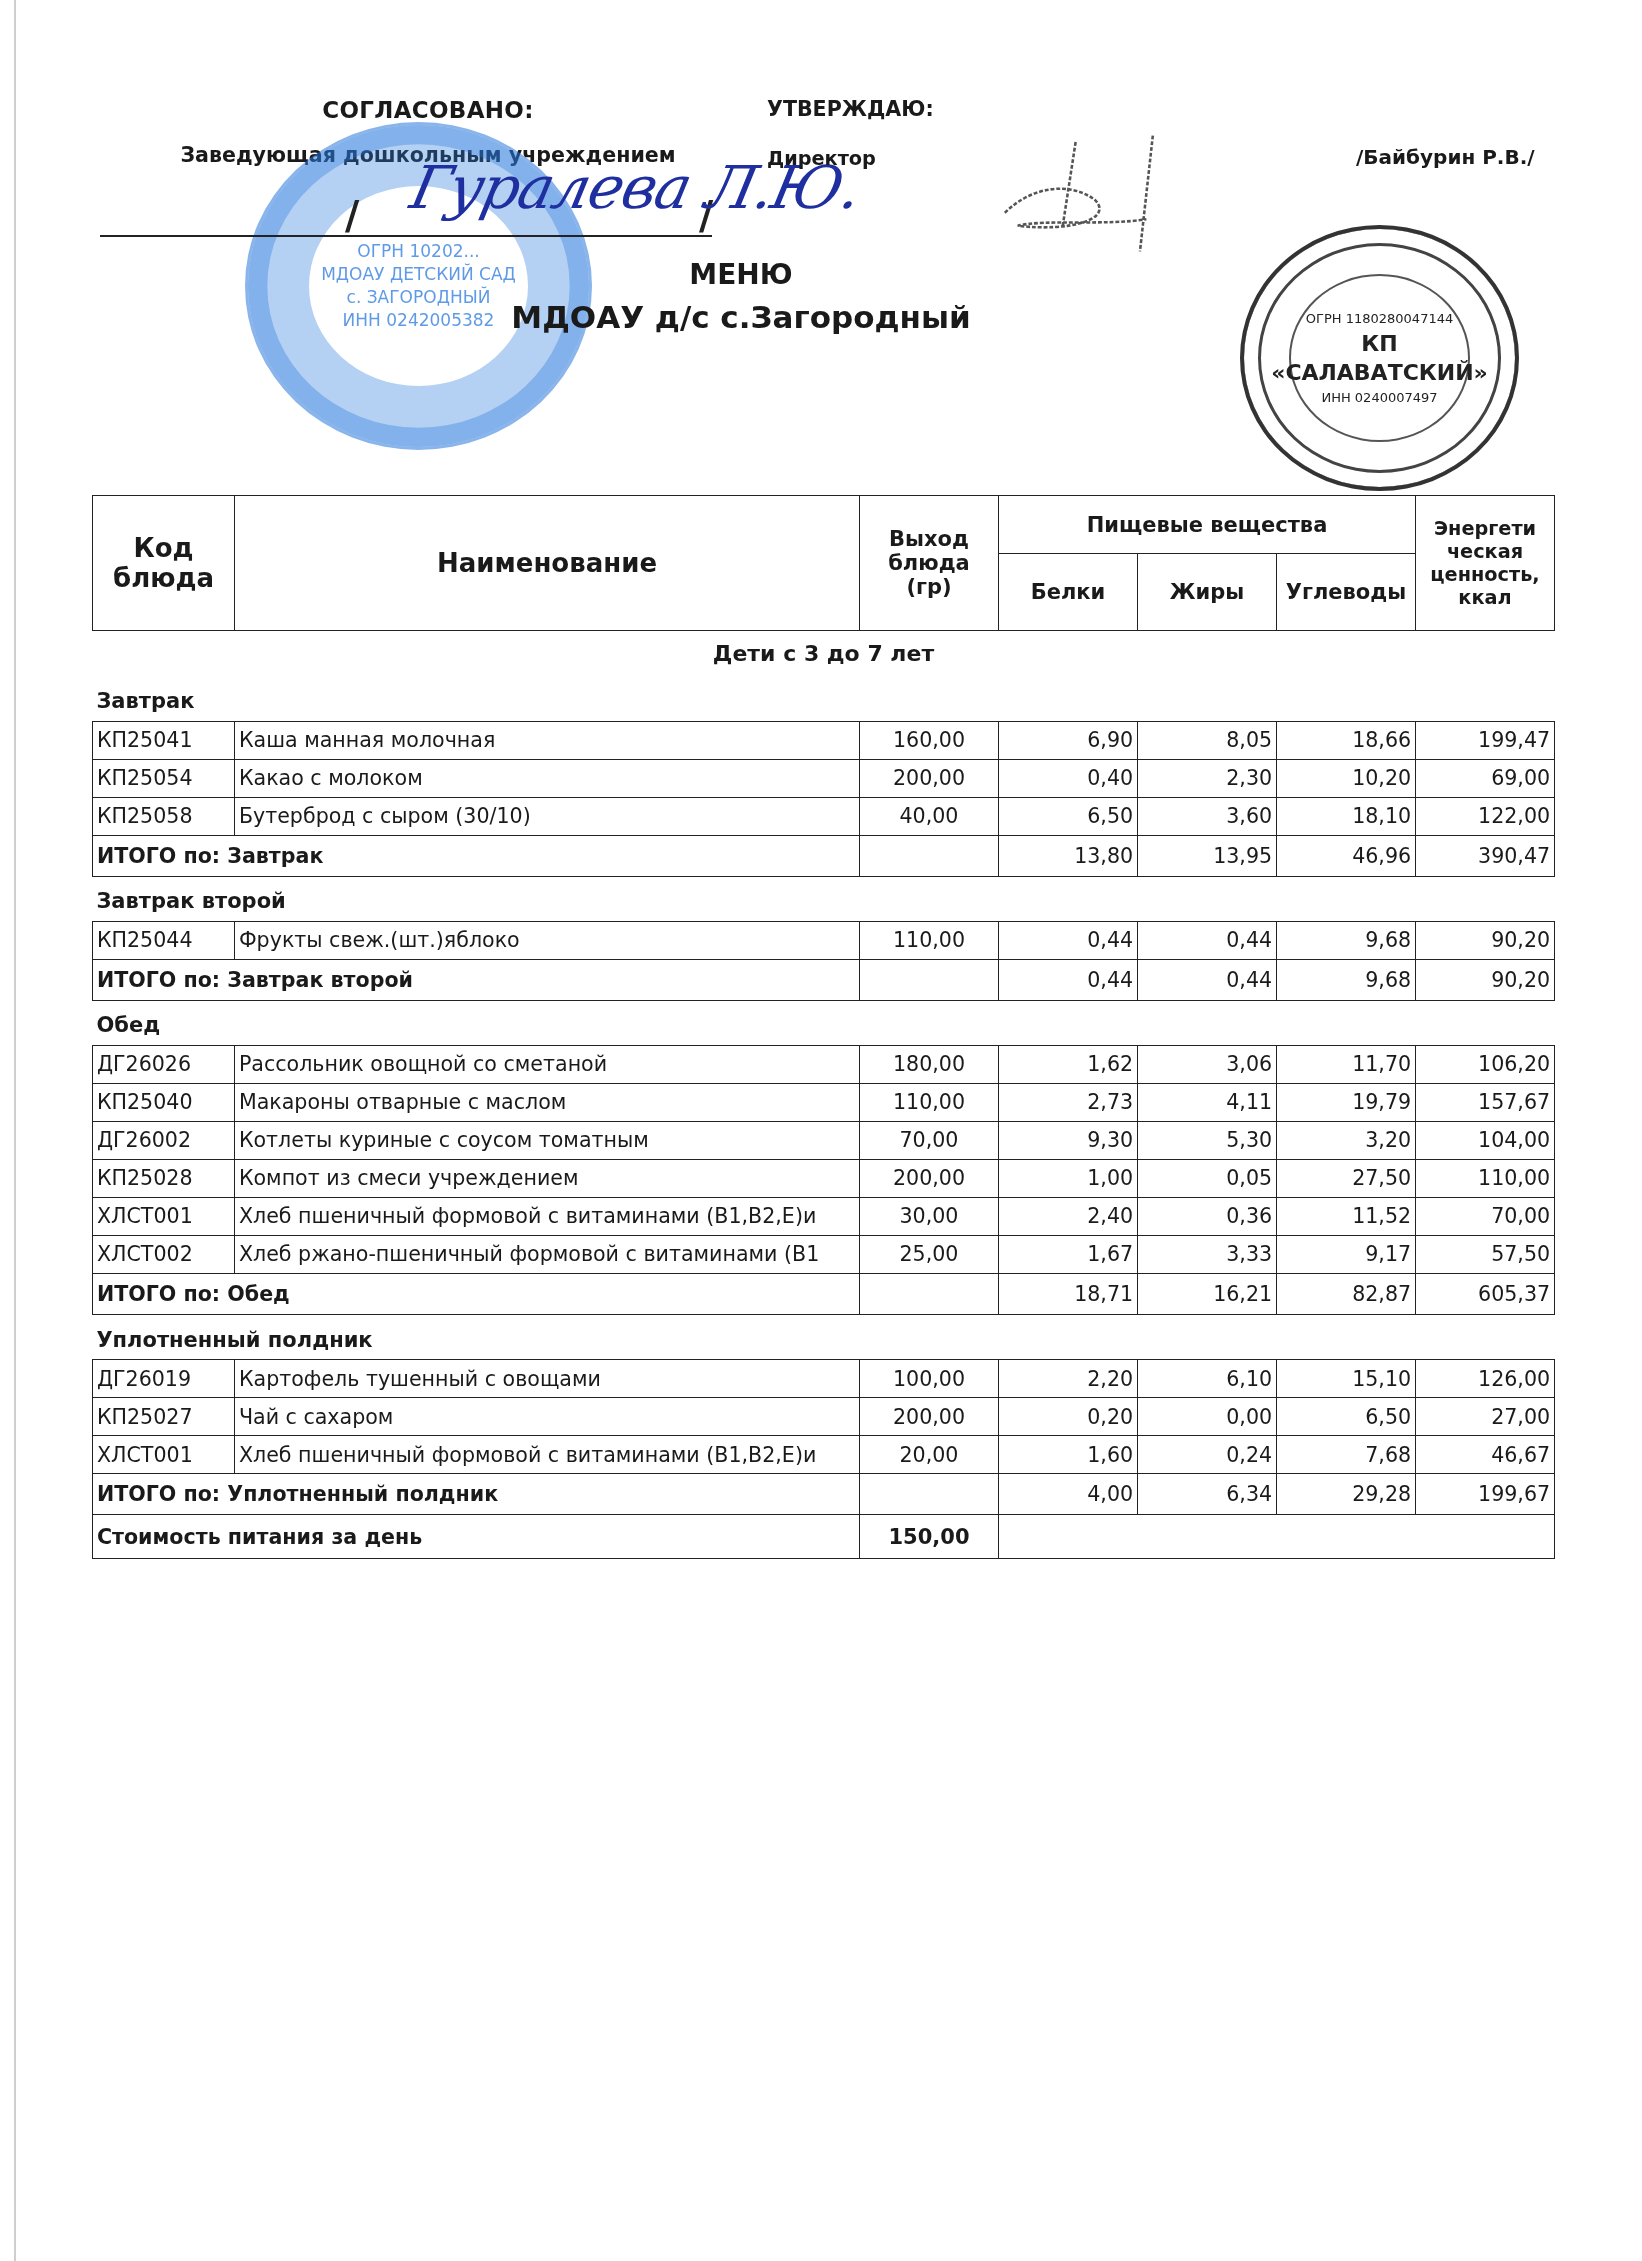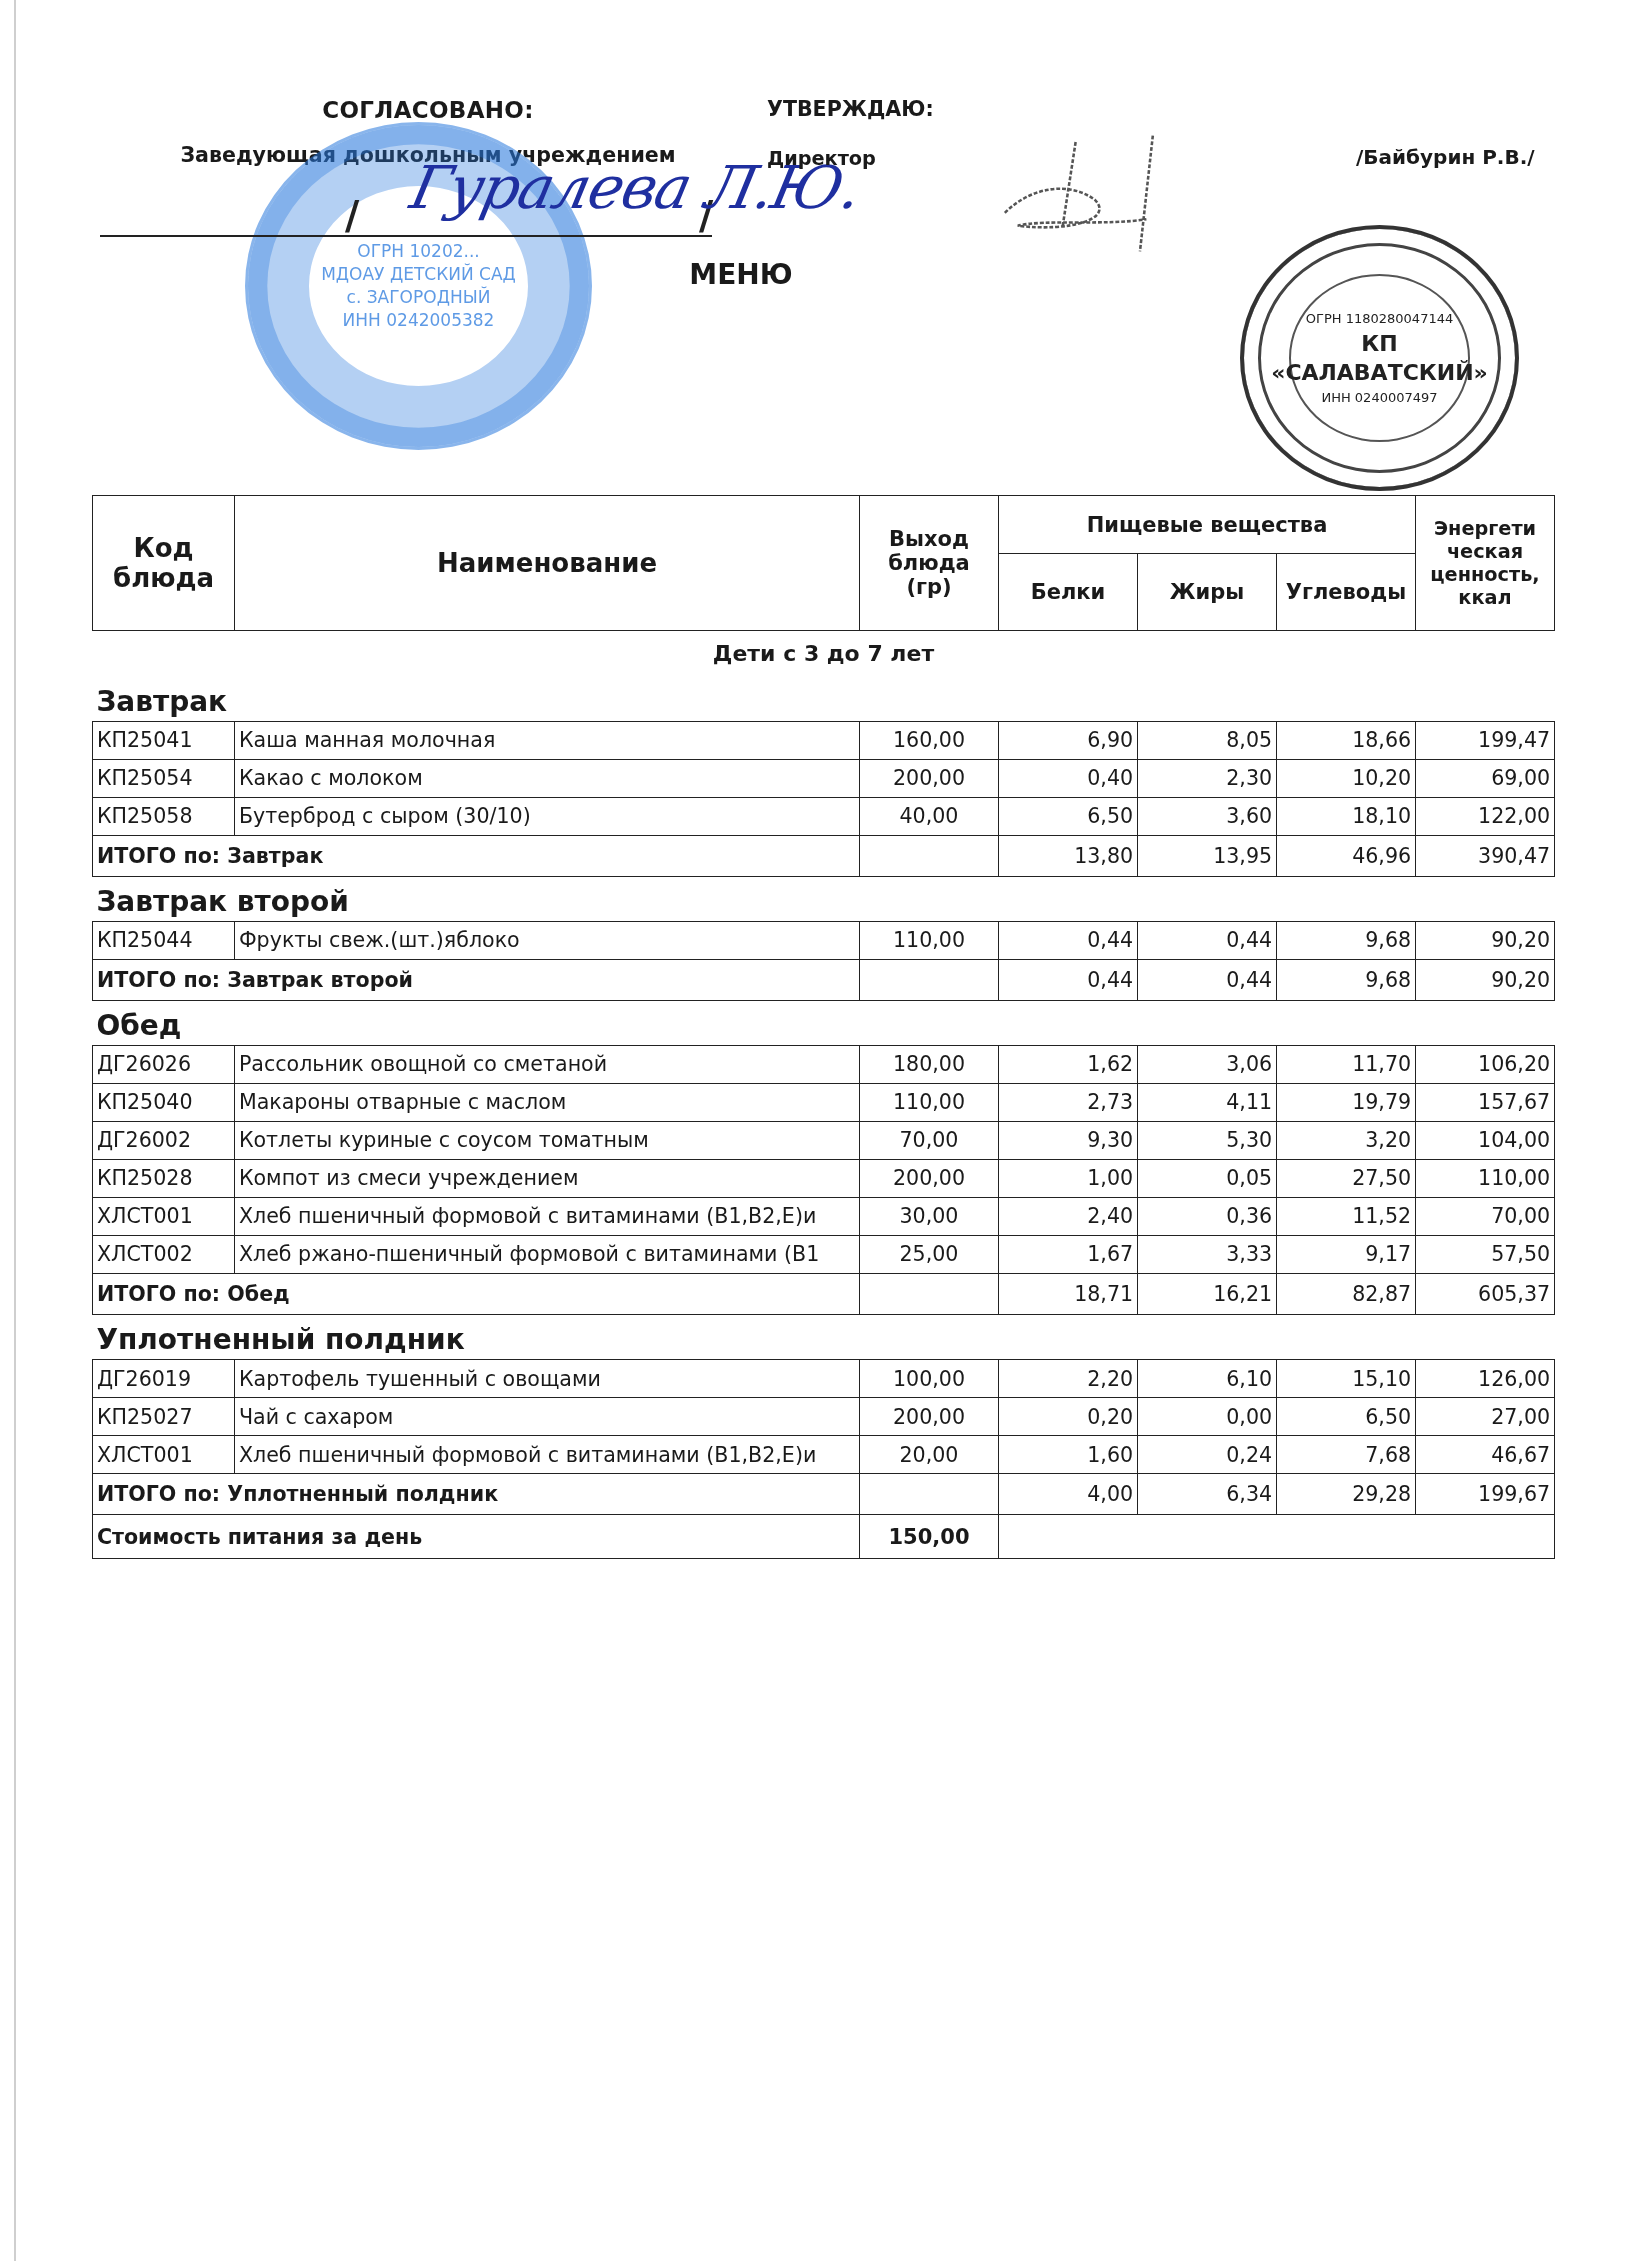--- a/index.html
+++ b/index.html
@@ -55,21 +55,21 @@
   .menu-table th { border: 1.9px solid #222; font-weight: bold; text-align: center; vertical-align: middle; padding: 2.6px; }
   .menu-table th.big { font-size: 26px; }
   .menu-table th.mid { font-size: 21px; line-height: 1.15; }
   .menu-table th.sm { font-size: 19.3px; }
   .menu-table tr.hdr1 th { height: 52px; }
   .menu-table tr.hdr2 th { height: 71px; }
   .menu-table td { border: 1.9px solid #222; height: 37px; padding: 0 3.9px; white-space: nowrap; overflow: hidden; }
   .menu-table td.num { text-align: right; }
   .menu-table td.out { text-align: center; }
   .menu-table td.code, .menu-table td.name { text-align: left; }
-  .menu-table tr.group td { border: none; font-weight: bold; font-size: 28px; height: 39px; padding-top: 5.2px; }
+  .menu-table tr.group td { border: none; font-weight: bold; font-size: 21px; height: 39px; padding-top: 5.2px; }
   .menu-table tr.age td { border: none; border-top: 1.9px solid #222; text-align: center; font-weight: bold; font-size: 22px; height: 45px; }
   .menu-table tr.total td { font-weight: bold; height: 40px; }
   .menu-table tr.total td.num { font-weight: normal; }
   .menu-table tr.cost td { height: 43px; font-weight: bold; }
   .menu-table tr.cost td.price { font-size: 21px; text-align: center; }
 </style>
 </head>
 <body>
 
 <div class="page-edge"></div>
@@ -100,20 +100,21 @@
 
 <div class="stamp stamp-black">
   <div class="small">ОГРН 1180280047144</div>
   <div class="line1">КП</div>
   <div class="line2">«САЛАВАТСКИЙ»</div>
   <div class="small">ИНН 0240007497</div>
 </div>
 
 <div class="title-block">
   <div class="t1">МЕНЮ</div>
+  <div class="t3">МДОАУ д/с с.Загородный</div>
 </div>
 
 <table class="menu-table">
   <colgroup>
     <col class="c-code">
       <col class="c-name">
       <col class="c-out">
       <col class="c-b">
       <col class="c-z">
       <col class="c-u">

